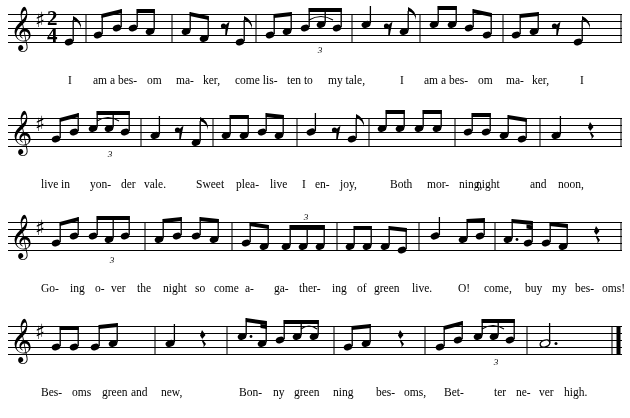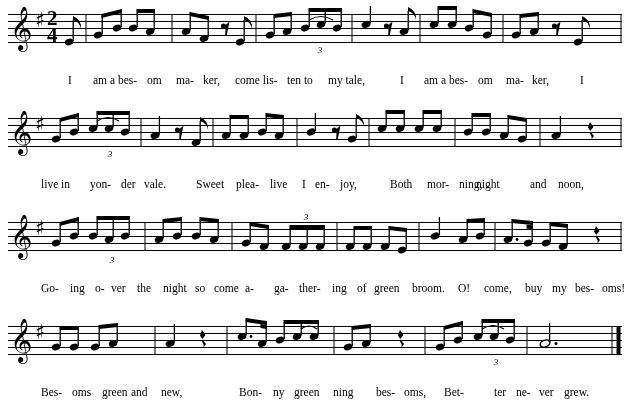--- a/index.html
+++ b/index.html
@@ -510,21 +510,21 @@
       <span class="lyric" style="left:137px">the</span>
       <span class="lyric" style="left:163px">night</span>
       <span class="lyric" style="left:195px">so</span>
       <span class="lyric" style="left:214px">come</span>
       <span class="lyric" style="left:245px">a-</span>
       <span class="lyric" style="left:274px">ga-</span>
       <span class="lyric" style="left:299px">ther-</span>
       <span class="lyric" style="left:332px">ing</span>
       <span class="lyric" style="left:357px">of</span>
       <span class="lyric" style="left:374px">green</span>
-      <span class="lyric" style="left:412px">broom.</span>
+      <span class="lyric" style="left:412px">live.</span>
       <span class="lyric" style="left:458px">O!</span>
       <span class="lyric" style="left:484px">come,</span>
       <span class="lyric" style="left:525px">buy</span>
       <span class="lyric" style="left:552px">my</span>
       <span class="lyric" style="left:575px">bes-</span>
       <span class="lyric" style="left:602px">oms!</span>
     </div>
   </div>
 
   <div class="system">
@@ -638,17 +638,17 @@
       <span class="lyric" style="left:239px">Bon-</span>
       <span class="lyric" style="left:273px">ny</span>
       <span class="lyric" style="left:294px">green</span>
       <span class="lyric" style="left:333px">ning</span>
       <span class="lyric" style="left:376px">bes-</span>
       <span class="lyric" style="left:404px">oms,</span>
       <span class="lyric" style="left:444px">Bet-</span>
       <span class="lyric" style="left:494px">ter</span>
       <span class="lyric" style="left:516px">ne-</span>
       <span class="lyric" style="left:539px">ver</span>
-      <span class="lyric" style="left:564px">grew.</span>
+      <span class="lyric" style="left:564px">high.</span>
     </div>
   </div>
 
 </div>
 
 </body></html>

